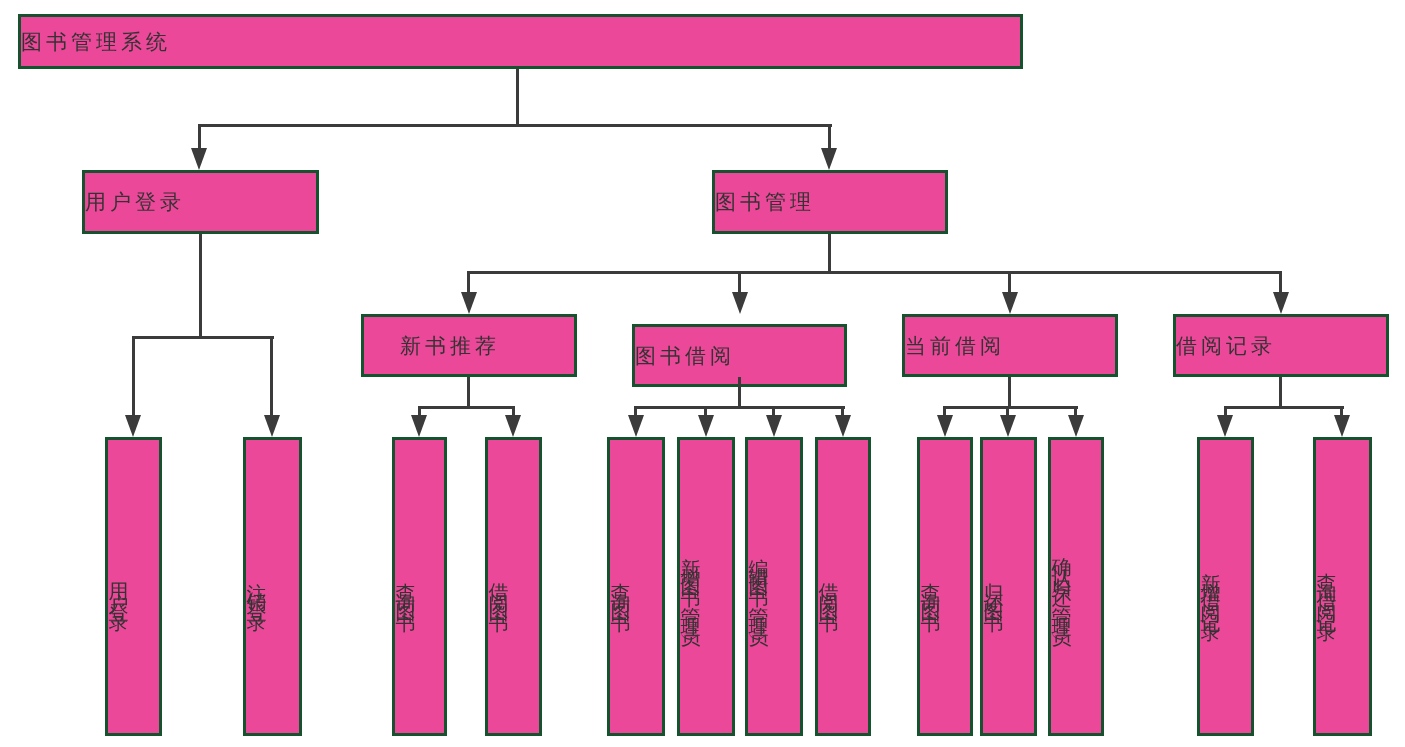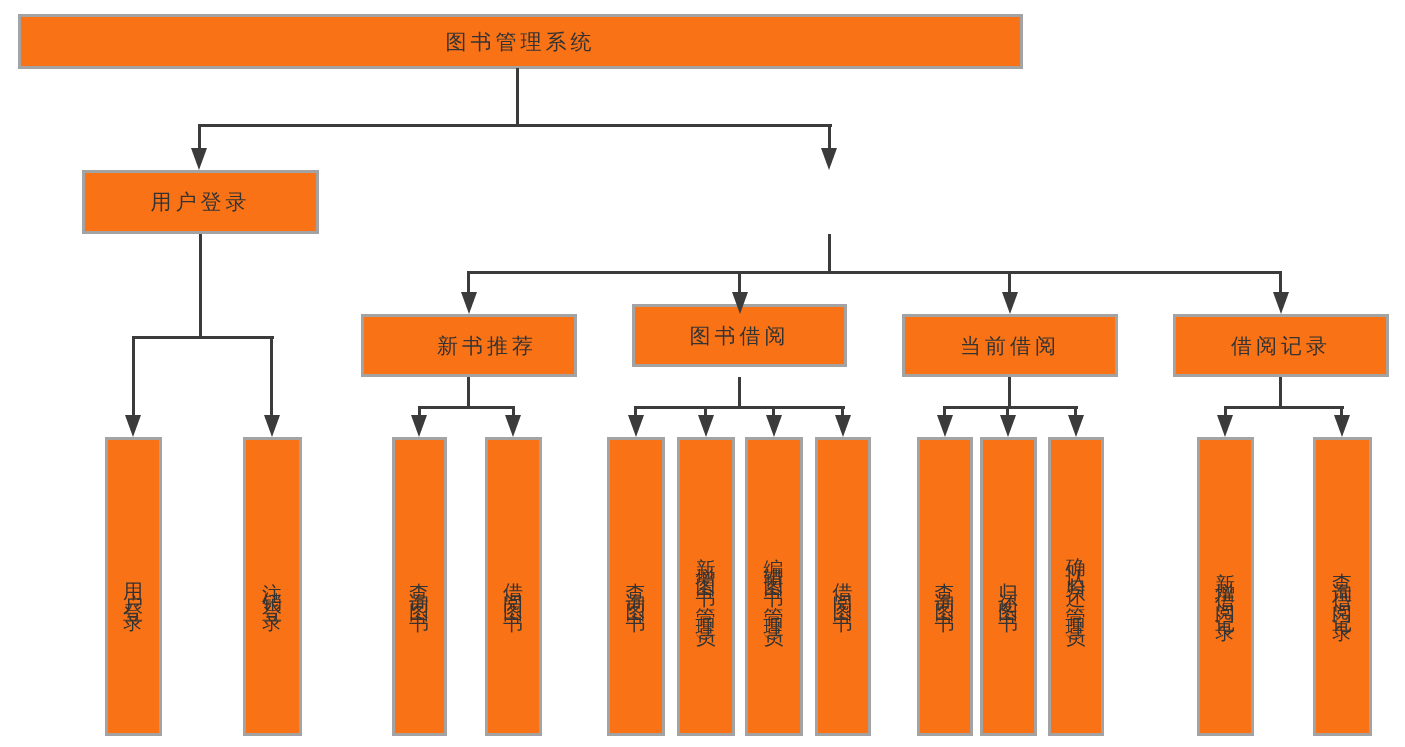--- a/index.html
+++ b/index.html
@@ -7,25 +7,25 @@
   #canvas {
     position: relative;
     width: 1405px;
     height: 747px;
     background: #ffffff;
     overflow: hidden;
   }
   .box {
     position: absolute;
     box-sizing: border-box;
-    border: 3px solid #a3a3a3;
-    background: #f97316;
+    border: 3px solid #14532d;
+    background: #ec4899;
     display: flex;
     align-items: center;
-    justify-content: center;
+    justify-content: flex-start;
     color: #333333;
   }
   .h-label {
     font-size: 21px;
     letter-spacing: 4px;
     white-space: nowrap;
     color: #333333;
   }
   .leaf-label {
     writing-mode: vertical-rl;
@@ -63,25 +63,28 @@
 
 <div id="canvas">
 
   <div class="box" style="left:18px; top:14px; width:1005px; height:55px;">
     <span class="h-label">图书管理系统</span>
   </div>
 
   <div class="box" style="left:82px; top:170px; width:237px; height:64px;">
     <span class="h-label">用户登录</span>
   </div>
+  <div class="box" style="left:712px; top:170px; width:236px; height:64px;">
+    <span class="h-label">图书管理</span>
+  </div>
 
   <div class="box" style="left:361px; top:314px; width:216px; height:63px;padding-left:36px;">
     <span class="h-label">新书推荐</span>
   </div>
-  <div class="box" style="left:632px; top:304px; width:215px; height:63px;">
+  <div class="box" style="left:632px; top:324px; width:215px; height:63px;">
     <span class="h-label">图书借阅</span>
   </div>
   <div class="box" style="left:902px; top:314px; width:216px; height:63px;">
     <span class="h-label">当前借阅</span>
   </div>
   <div class="box" style="left:1173px; top:314px; width:216px; height:63px;">
     <span class="h-label">借阅记录</span>
   </div>
 
   <div class="box" style="left:105px; top:437px; width:57px; height:299px;">

